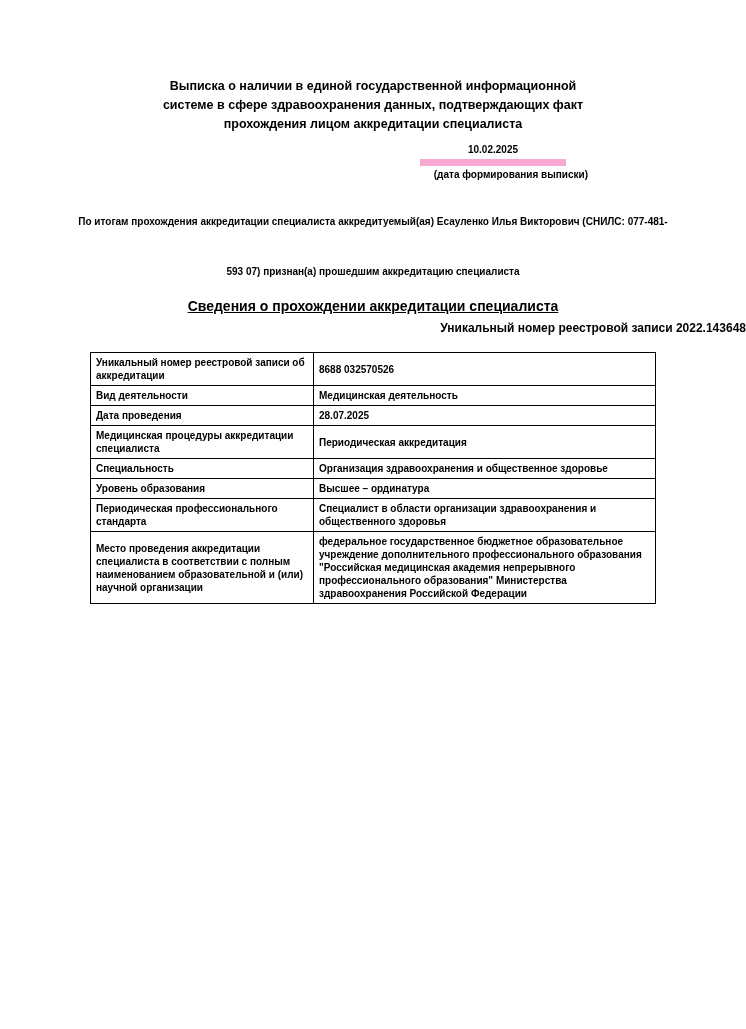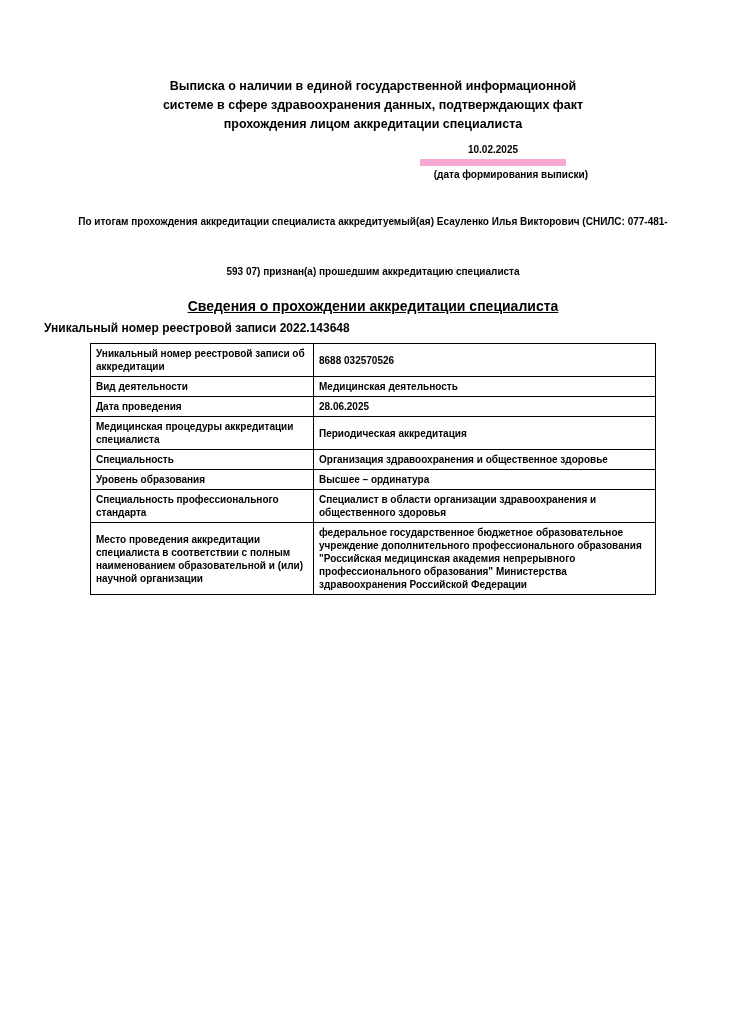--- a/index.html
+++ b/index.html
@@ -53,28 +53,28 @@
   .intro-line { white-space: nowrap; margin-top: 32px; }
 
   .section-heading {
     margin-top: 17px;
     text-align: center;
     font-size: 14px;
     text-decoration: underline;
   }
   .registry-heading {
     margin-top: 7px;
-    text-align: left;
+    text-align: right;
     font-size: 12px;
     padding-left: 44px;
   }
 
   table.acc-table {
     width: 566px;
-    margin: 8px auto 0 auto;
+    margin: 17px auto 0 auto;
     border-collapse: collapse;
     table-layout: fixed;
     font-size: 10px;
     line-height: 13px;
   }
   table.acc-table td {
     border: 1.5px solid #000000;
     padding: 3px 5px;
     vertical-align: middle;
     font-weight: 700;
@@ -113,36 +113,36 @@
       <tr>
         <td class="label">Уникальный номер реестровой записи об аккредитации</td>
         <td class="value">8688 032570526</td>
       </tr>
       <tr>
         <td class="label">Вид деятельности</td>
         <td class="value">Медицинская деятельность</td>
       </tr>
       <tr>
         <td class="label">Дата проведения</td>
-        <td class="value">28.06.2025</td>
+        <td class="value">28.07.2025</td>
       </tr>
       <tr>
         <td class="label">Медицинская процедуры аккредитации специалиста</td>
         <td class="value">Периодическая аккредитация</td>
       </tr>
       <tr>
         <td class="label">Специальность</td>
         <td class="value">Организация здравоохранения и общественное здоровье</td>
       </tr>
       <tr>
         <td class="label">Уровень образования</td>
         <td class="value">Высшее – ординатура</td>
       </tr>
       <tr>
-        <td class="label">Специальность профессионального стандарта</td>
+        <td class="label">Периодическая профессионального стандарта</td>
         <td class="value">Специалист в области организации здравоохранения и общественного здоровья</td>
       </tr>
       <tr>
         <td class="label">Место проведения аккредитации специалиста в соответствии с полным наименованием образовательной и (или) научной организации</td>
         <td class="value">федеральное государственное бюджетное образовательное учреждение дополнительного профессионального образования "Российская медицинская академия непрерывного профессионального образования" Министерства здравоохранения Российской Федерации</td>
       </tr>
     </tbody>
   </table>
 
 </div>

